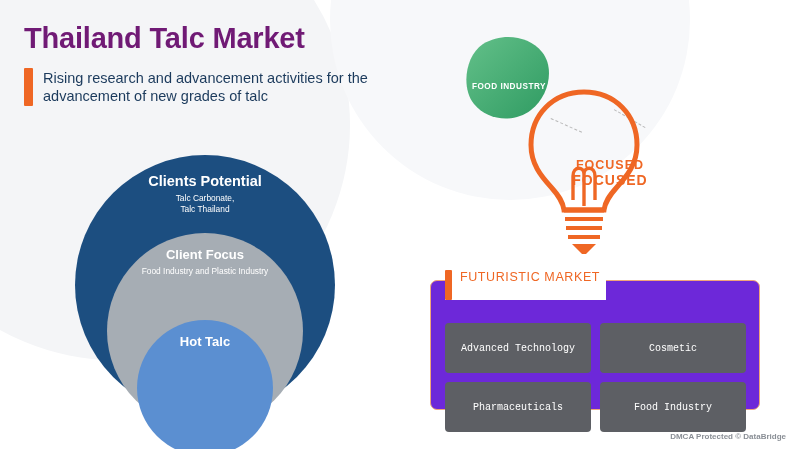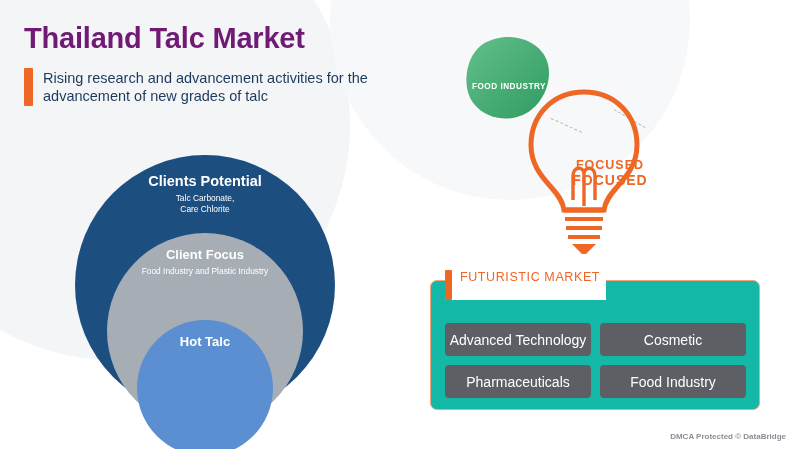--- a/index.html
+++ b/index.html
@@ -93,40 +93,40 @@
     position:absolute; color:#ffffff; font-size:8.2px; font-weight:bold;
     letter-spacing:0.5px; text-align:center; width:100%;
   }
   .dash {
     position:absolute; border-top:1.6px dashed #b9b9b9; transform-origin:0 0;
   }
 
   
   .panel {
     position:absolute; left:430px; top:280px; width:330px; height:130px;
-    border:1.4px solid #f0a57a; border-radius:7px; background:#14b8a6;
+    border:1.4px solid #f0a57a; border-radius:7px; background:#6d28d9;
     box-sizing:border-box;
   }
   .panel-head {
     position:absolute; left:14px; top:-11px;
     display:flex; align-items:flex-start;
     background:#ffffff; padding:0 6px 0 0;
   }
   .panel-bar { width:7px; height:30px; background:#ef6724; margin-right:8px; border-radius:1px; }
   .panel-h1 { font-size:12.5px; color:#ef6724; letter-spacing:0.6px; line-height:14px; }
   .panel-h2 { font-size:15px; color:#1b3a5c; font-weight:bold; letter-spacing:0.3px; line-height:16px; }
   .opts {
     position:absolute; left:14px; top:42px; width:302px;
     display:flex; flex-wrap:wrap; gap:9px;
   }
   .opt {
-    width:146px; height:33px; border-radius:4px;
+    width:146px; height:50px; border-radius:4px;
     background:#5d5f64; color:#ffffff;
     display:flex; align-items:center; justify-content:center;
-    font-size:14px; box-sizing:border-box;
+    font-size:10px; box-sizing:border-box;font-family:Liberation Mono, monospace;
   }
 
   
   .footer {
     position:absolute; right:12px; bottom:8px;
     font-size:8px; color:#8a8f96; font-weight:bold;padding-left:12px;
   }
 </style>
 </head>
 <body>
@@ -139,21 +139,21 @@
   <div class="title">Thailand Talc Market</div>
   <div class="subtitle-wrap">
     <div class="accent-bar"></div>
     <div class="subtitle">Rising research and advancement activities for the advancement of new grades of talc</div>
   </div>
 
   <div class="circles">
     <div class="circ c-outer">
       <div class="c-title">Clients Potential</div>
       <div class="c-sub" style="white-space:pre-line;">Talc Carbonate,
-Care Chlorite</div>
+Talc Thailand</div>
     </div>
     <div class="circ c-mid">
       <div class="c-title sm">Client Focus</div>
       <div class="c-sub">Food Industry and Plastic Industry</div>
     </div>
     <div class="circ c-inner">
       <div class="c-title sm">Hot Talc</div>
     </div>
   </div>
 

